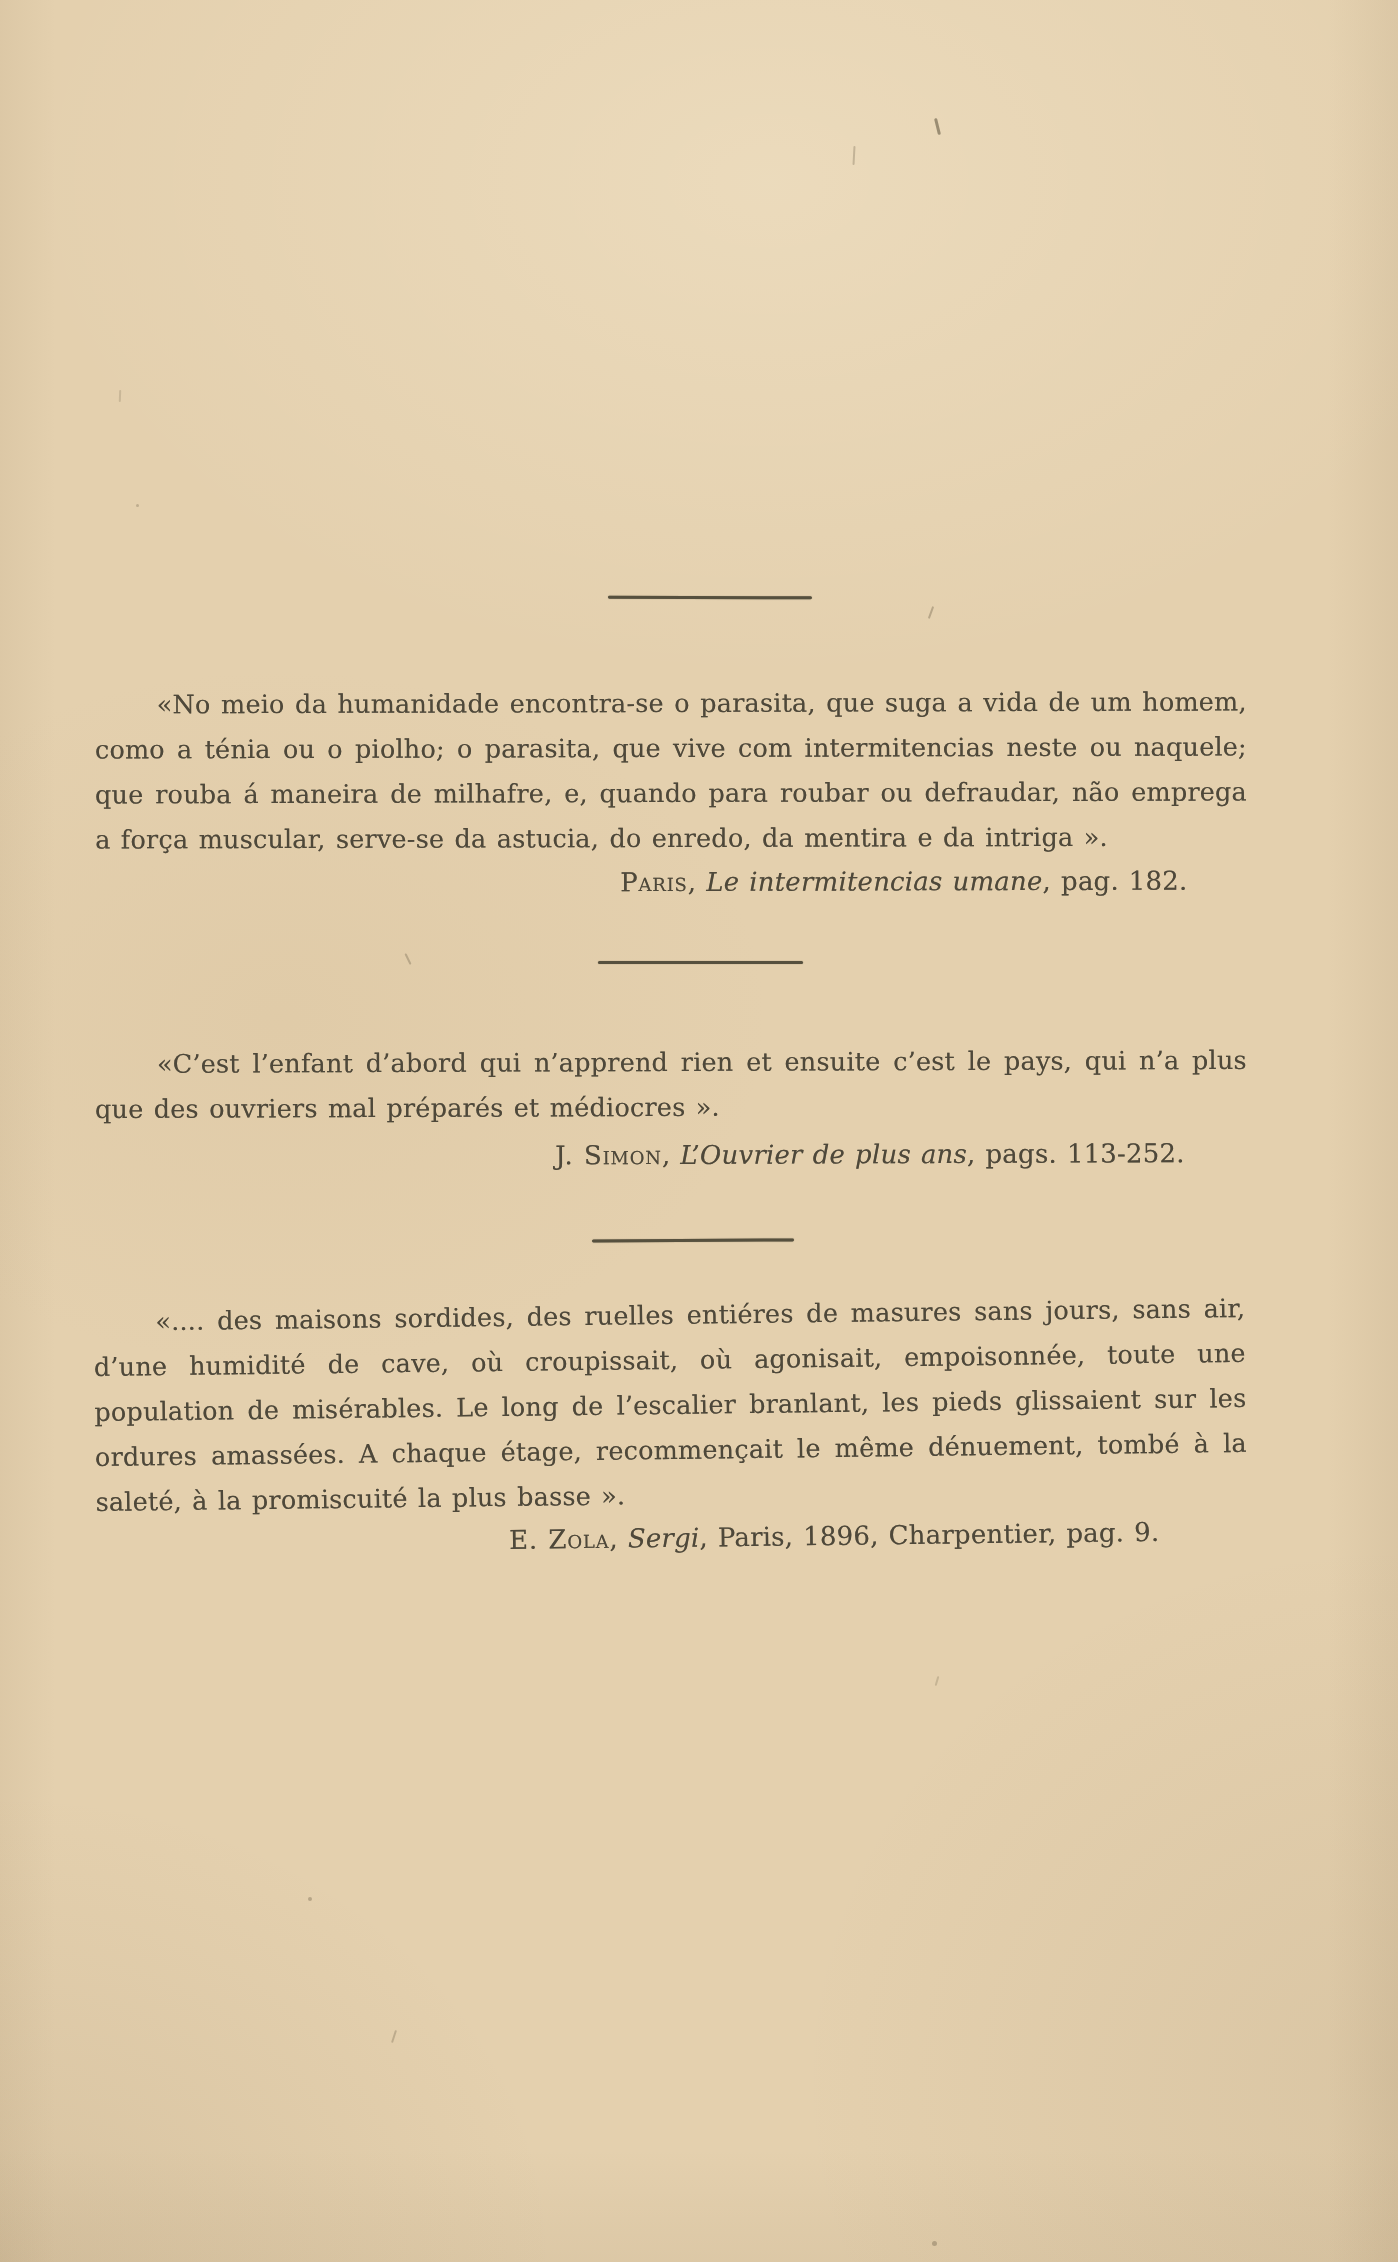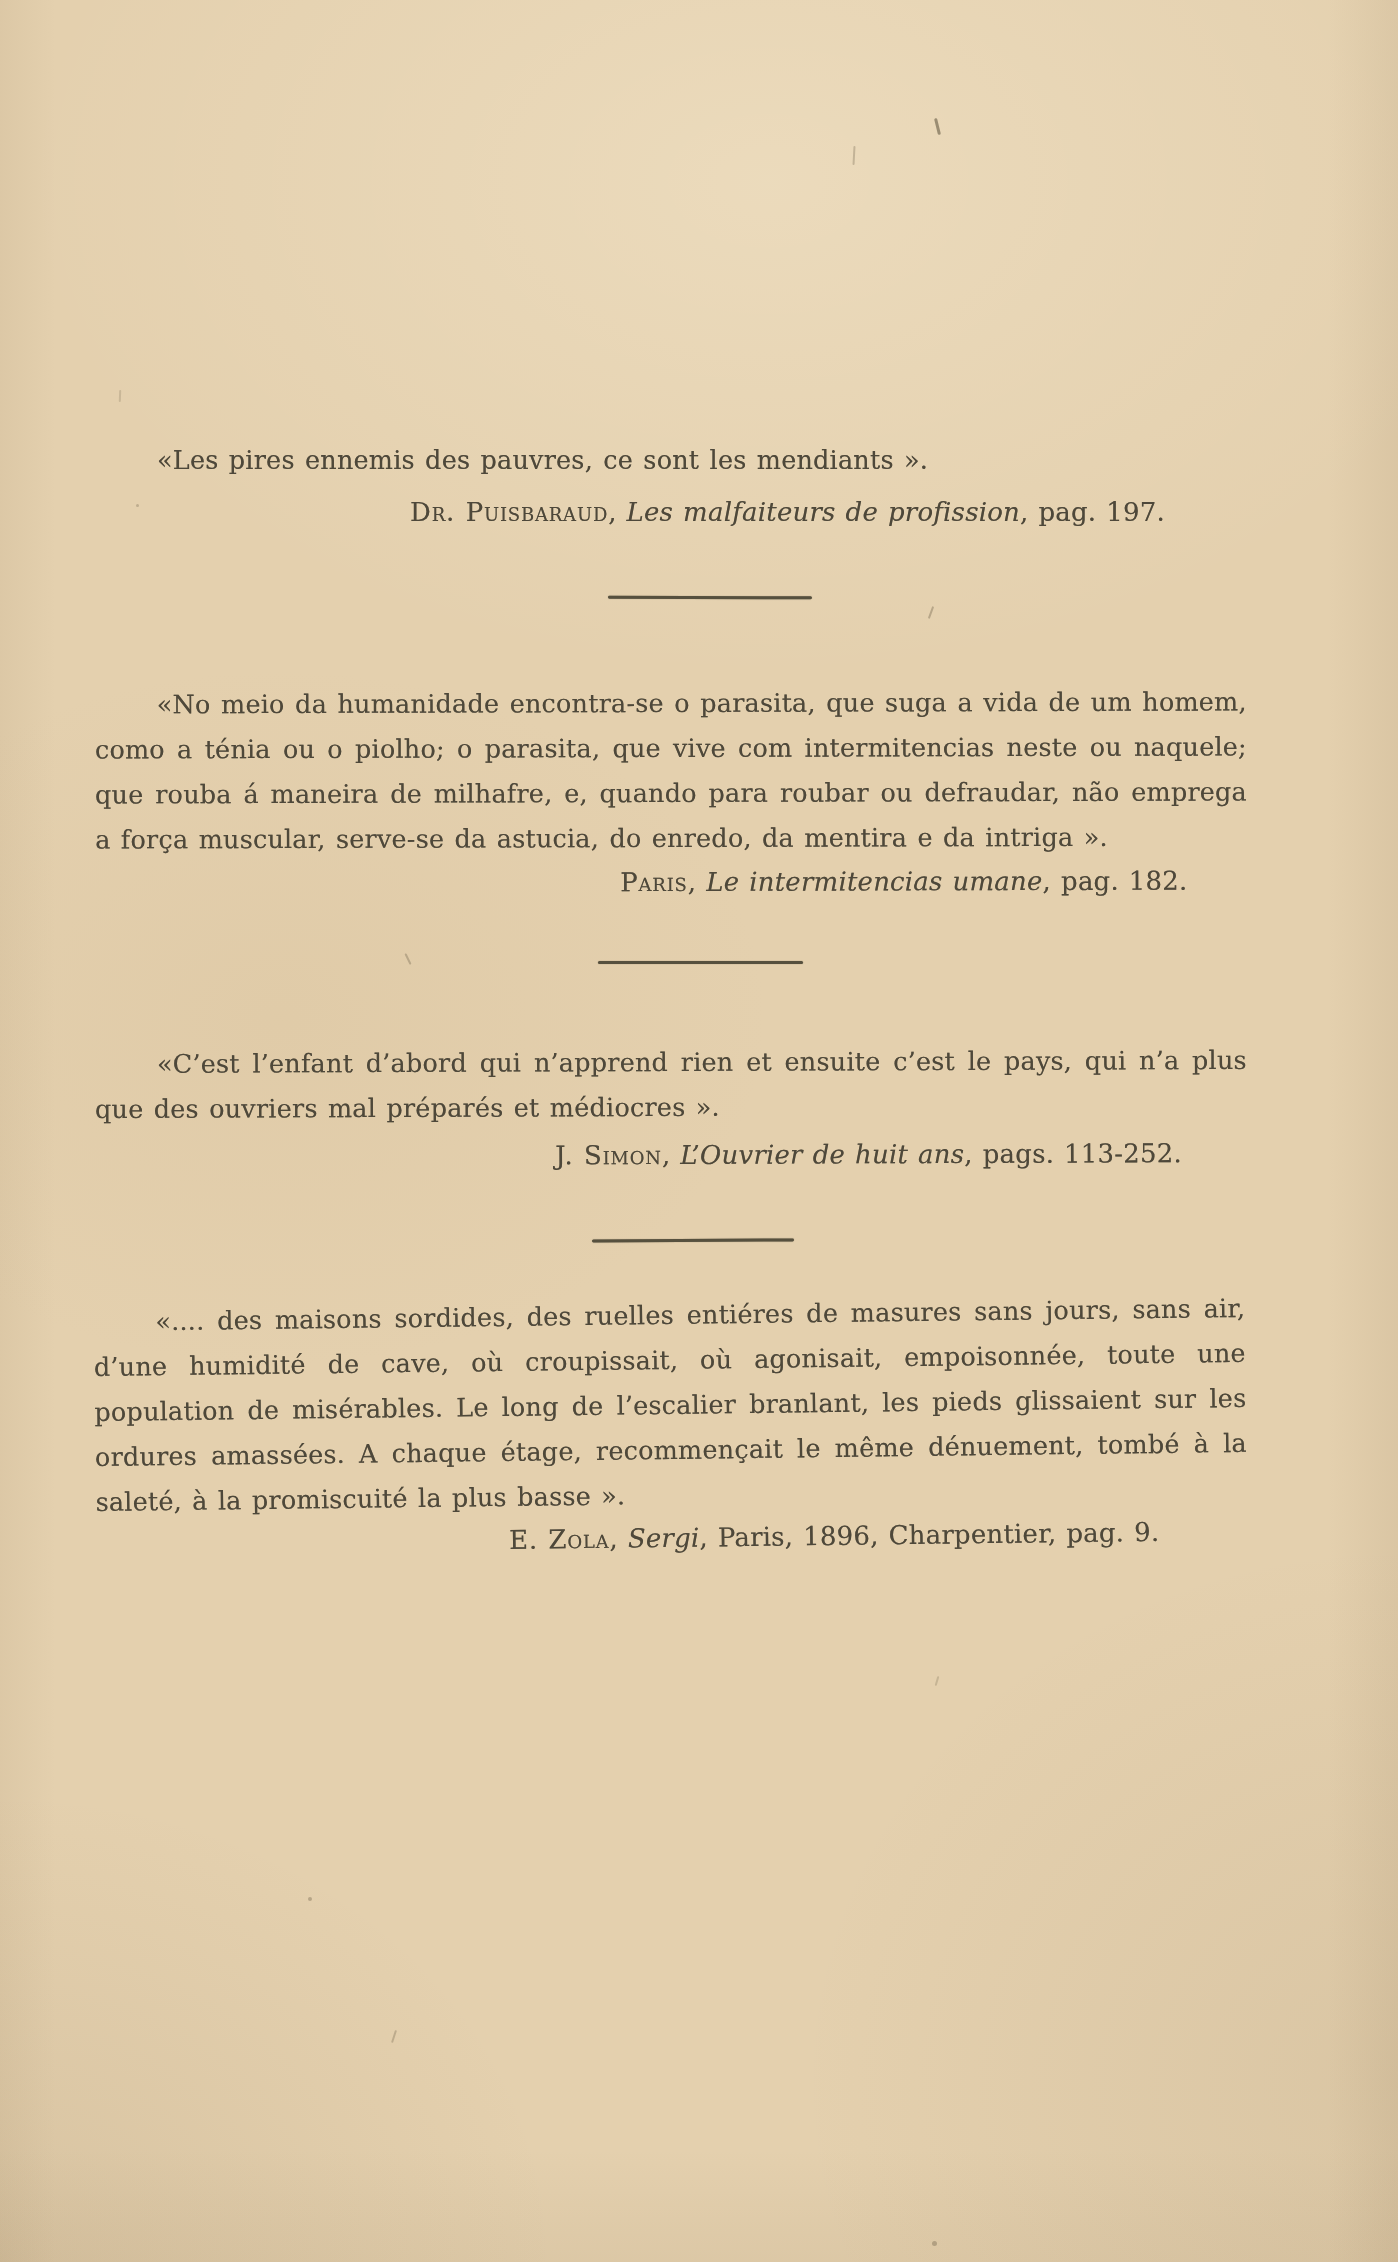--- a/index.html
+++ b/index.html
@@ -84,37 +84,33 @@
   .s7  { left: 393px;  top: 2030px; width: 2px; height: 13px; transform: rotate(18deg); opacity: .5; }
   .s8  { left: 932px;  top: 2241px; width: 5px; height: 5px;  border-radius: 50%; opacity: .6; }
   .s9  { left: 936px;  top: 1676px; width: 2px; height: 10px; transform: rotate(16deg); opacity: .4; }
   .s10 { left: 136px;  top: 504px;  width: 3px; height: 3px;  border-radius: 50%; opacity: .5; }
 </style>
 </head>
 <body>
 
 <div class="page">
 
-  <section class="quote-block qb1">
-    <p class="qtext">«Les pires ennemis des pauvres, ce sont les mendiants ».</p>
-    <p class="attribution"><span class="author">Dr. Puisbaraud</span><span>, </span><span class="title">Les malfaiteurs de profission</span><span>, pag. 197.</span></p>
-  </section>
 
   <div class="separator sep1"></div>
 
   <section class="quote-block qb2">
     <p class="qtext">«No meio da humanidade encontra-se o parasita, que suga a vida de um homem, como a ténia ou o piolho; o parasita, que vive com intermitencias neste ou naquele; que rouba á maneira de milhafre, e, quando para roubar ou defraudar, não emprega a força muscular, serve-se da astucia, do enredo, da mentira e da intriga ».</p>
     <p class="attribution"><span class="author">Paris</span><span>, </span><span class="title">Le intermitencias umane</span><span>, pag. 182.</span></p>
   </section>
 
   <div class="separator sep2"></div>
 
   <section class="quote-block qb3">
     <p class="qtext">«C’est l’enfant d’abord qui n’apprend rien et ensuite c’est le pays, qui n’a plus que des ouvriers mal préparés et médiocres ».</p>
-    <p class="attribution"><span class="author">J. Simon</span><span>, </span><span class="title">L’Ouvrier de huit ans</span><span>, pags. 113-252.</span></p>
+    <p class="attribution"><span class="author">J. Simon</span><span>, </span><span class="title">L’Ouvrier de plus ans</span><span>, pags. 113-252.</span></p>
   </section>
 
   <div class="separator sep3"></div>
 
   <section class="quote-block qb4">
     <p class="qtext">«.... des maisons sordides, des ruelles entiéres de masures sans jours, sans air, d’une humidité de cave, où croupissait, où agonisait, empoisonnée, toute une population de misérables. Le long de l’escalier branlant, les pieds glissaient sur les ordures amassées. A chaque étage, recommençait le même dénuement, tombé à la saleté, à la promiscuité la plus basse ».</p>
     <p class="attribution"><span class="author">E. Zola</span><span>, </span><span class="title">Sergi</span><span>, Paris, 1896, Charpentier, pag. 9.</span></p>
   </section>
 
   <div class="speck s1"></div>

